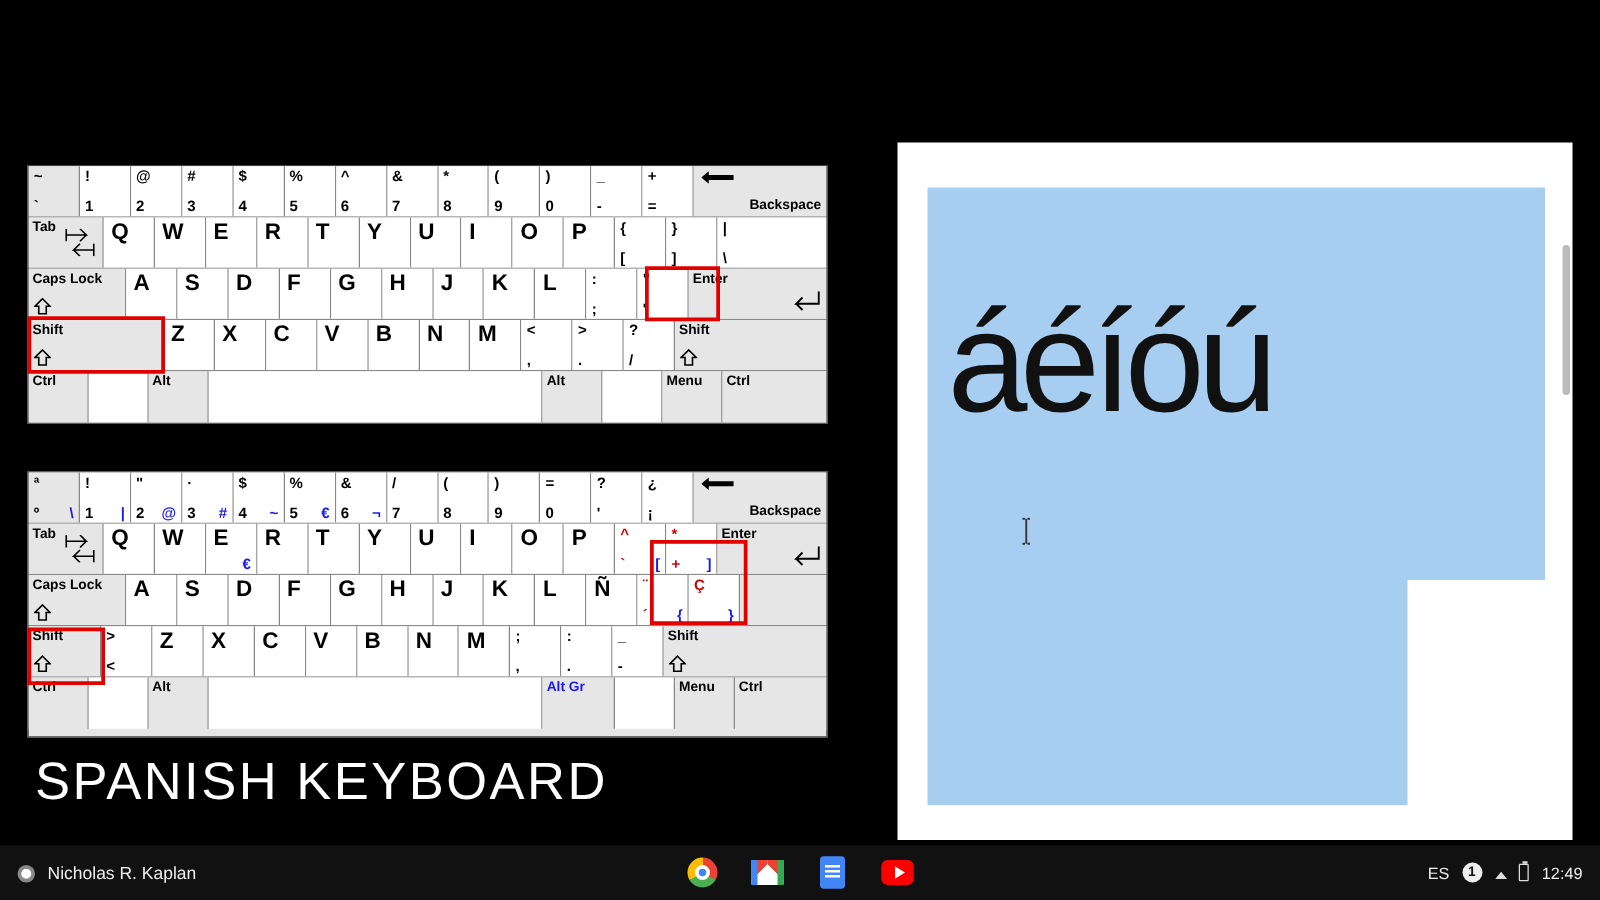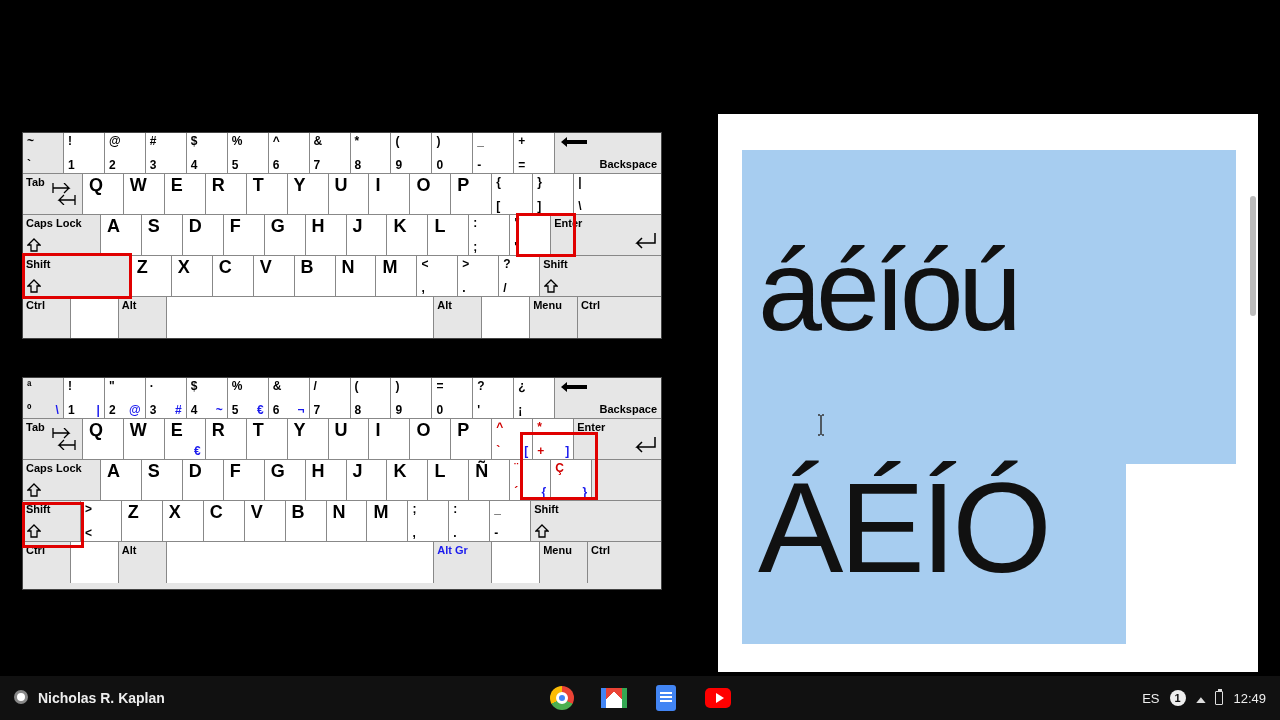--- a/index.html
+++ b/index.html
@@ -36,21 +36,21 @@
   .docpanel { position: absolute; right: 22px; top: 78px; width: 540px; height: 558px; background: #fff; margin-top: 36px; }
   .docpanel .sel { position: absolute; left: 24px; top: 36px; right: 22px; bottom: 28px; background: #a7cdf0; }
   .docpanel .line1 { position: absolute; left: 40px; top: 110px; font-size: 115px; font-weight: 400; letter-spacing: -6px; color: #111; }
   .docpanel .line2 { position: absolute; left: 40px; top: 340px; font-size: 128px; font-weight: 400; letter-spacing: -4px; color: #111; }
   .docpanel .cursor { position: absolute; left: 98px; top: 300px; width: 10px; height: 22px; }
   .docpanel .scrollthumb { position: absolute; right: 2px; top: 82px; width: 6px; height: 120px; background: #bbb; border-radius: 3px; }
   .docpanel .whitecut { position: absolute; right: 22px; bottom: 28px; width: 110px; height: 180px; background: #fff; }
 
   
   .shelf { position: absolute; left: 0; right: 0; bottom: 0; height: 44px; background: #111; color: #eee; display: flex; align-items: center; padding: 0 14px; font-size: 14px; }
-  .shelf .left { display: flex; align-items: flex-start; gap: 10px; font-weight: bold; }
+  .shelf .left { display: flex; align-items: flex-end; gap: 10px; }
   .shelf .dot { width: 8px; height: 8px; background: #fff; border-radius: 50%; border: 3px solid #888; box-sizing: content-box; }
   .shelf .center { position: absolute; left: 50%; transform: translateX(-50%); display: flex; gap: 26px; align-items: center; }
   .shelf .right { position: absolute; right: 14px; display: flex; gap: 10px; align-items: center; font-size: 13px; }
   .ico { width: 26px; height: 26px; display: flex; align-items: center; justify-content: center; }
 
   
   .chrome { width: 24px; height: 24px; border-radius: 50%; background: conic-gradient(#ea4335 0 120deg,#4caf50 120deg 240deg,#fbbc05 240deg 360deg); position: relative; }
   .chrome::after { content: ""; position: absolute; inset: 6px; background: #4285f4; border-radius: 50%; border: 3px solid #fff; }
   .gmail { width: 26px; height: 20px; background: #fff; position: relative; border-radius: 2px; }
   .gmail::before { content: ""; position: absolute; inset: 0; background: linear-gradient(135deg,#ea4335 50%,transparent 50%) left/50% 100% no-repeat, linear-gradient(-135deg,#ea4335 50%,transparent 50%) right/50% 100% no-repeat; }
@@ -539,31 +539,31 @@
         <div class="key" style="width: 48px;"></div>
         <div class="key mod" style="width: 48px;">
           <span class="lbl">Menu</span>
         </div>
         <div class="key mod" style="width: 73px;">
           <span class="lbl">Ctrl</span>
         </div>
       </div>
   </div>
 
+  <div class="title t2">SPANISH KEYBOARD</div>
 
   <div class="hl" style="left:22px;  top:253px; width:110px; height:46px;"></div>
   <div class="hl" style="left:516px; top:213px; width:60px;  height:44px;"></div>
   <div class="hl" style="left:22px;  top:502px; width:62px;  height:46px;"></div>
   <div class="hl" style="left:520px; top:432px; width:78px;  height:68px;"></div>
 
   <div class="docpanel">
     <div class="sel"></div>
     <div class="whitecut"></div>
     <div class="line1">áéíóú</div>
-    <div class="line2">ÁÉÍÓ</div>
     <svg class="cursor" viewBox="0 0 10 22">
         <path d="M2 1h2M6 1h2M5 1v20M2 21h2M6 21h2" stroke="#333" stroke-width="1.5" fill="none"></path>
       </svg>
     <div class="scrollthumb"></div>
   </div>
 
   <div class="shelf">
     <div class="left">
       <span class="dot"></span>
       <span>Nicholas R. Kaplan</span>

